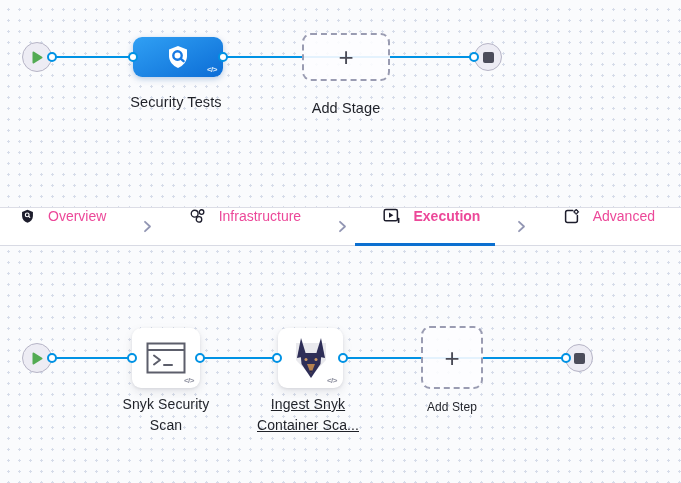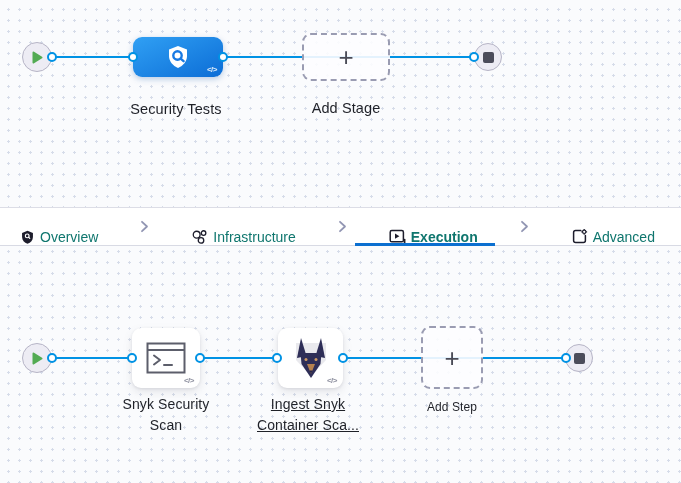--- a/index.html
+++ b/index.html
@@ -54,22 +54,22 @@
     color:#4a4b57;font-size:26px;font-weight:300;line-height:1;cursor:pointer;
   }
   
   .tabbar{
     position:absolute;left:0;top:207px;width:681px;height:39px;
     background:#ffffff;border-top:1px solid #dcdde6;border-bottom:1px solid #d8dae4;
     display:flex;align-items:center;justify-content:space-between;
     padding:0 26px 0 20px;z-index:6;
   }
   .tab{
-    display:flex;align-items:flex-end;gap:5px;height:100%;
-    color:#0f766e;font-size:14px;font-weight:500;cursor:pointer;white-space:nowrap;
+    display:flex;align-items:flex-start;gap:13px;height:100%;
+    color:#ec4899;font-size:14px;font-weight:500;cursor:pointer;white-space:nowrap;
   }
   .tab.active{font-weight:600;}
   .tab .ticon{display:flex;align-items:center;}
   .tab-sep{display:flex;align-items:center;}
   .active-underline{
     position:absolute;left:355px;bottom:-1px;width:140px;height:3px;
     background:#0b6fd0;z-index:7;
   }
 </style>
 </head>
@@ -87,21 +87,21 @@
     </div>
 
     <div class="card card-blue" style="left:133px;top:37px;width:90px;height:40px;">
       <svg width="26" height="26" viewBox="0 0 26 26">
         <path d="M13 2 L22 5.5 V12 C22 17.5 18.2 21.6 13 24 C7.8 21.6 4 17.5 4 12 V5.5 Z" fill="#ffffff"></path>
         <circle cx="12.5" cy="11.5" r="4.2" fill="none" stroke="#1779e3" stroke-width="2.4"></circle>
         <line x1="15.6" y1="14.6" x2="18.6" y2="17.2" stroke="#1779e3" stroke-width="2.4" stroke-linecap="round"></line>
       </svg>
       <span class="code-glyph on-blue">&lt;/&gt;</span>
     </div>
-    <div class="node-label" style="left:116px;top:99px;width:120px;">Security Tests</div>
+    <div class="node-label" style="left:116px;top:92px;width:120px;">Security Tests</div>
 
     <div class="add-box" style="left:302px;top:33px;width:88px;height:48px;">
       <span>+</span>
     </div>
     <div class="node-label" style="left:286px;top:98px;width:120px;">Add Stage</div>
 
     <div class="endpoint small" style="left:474px;top:43px;">
       <div class="stop-square"></div>
     </div>
 

